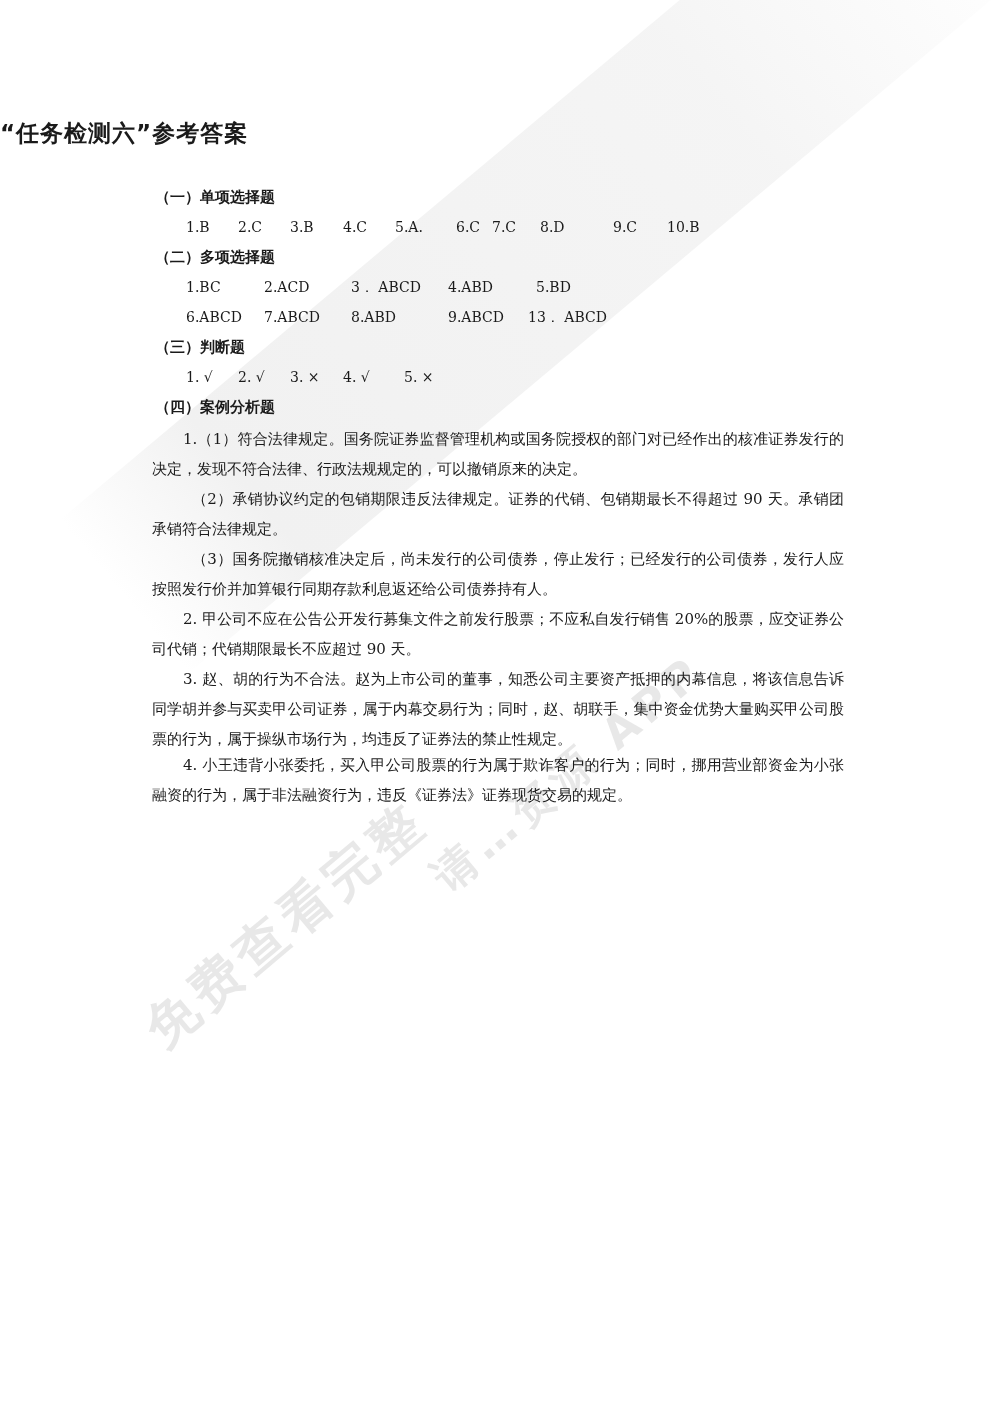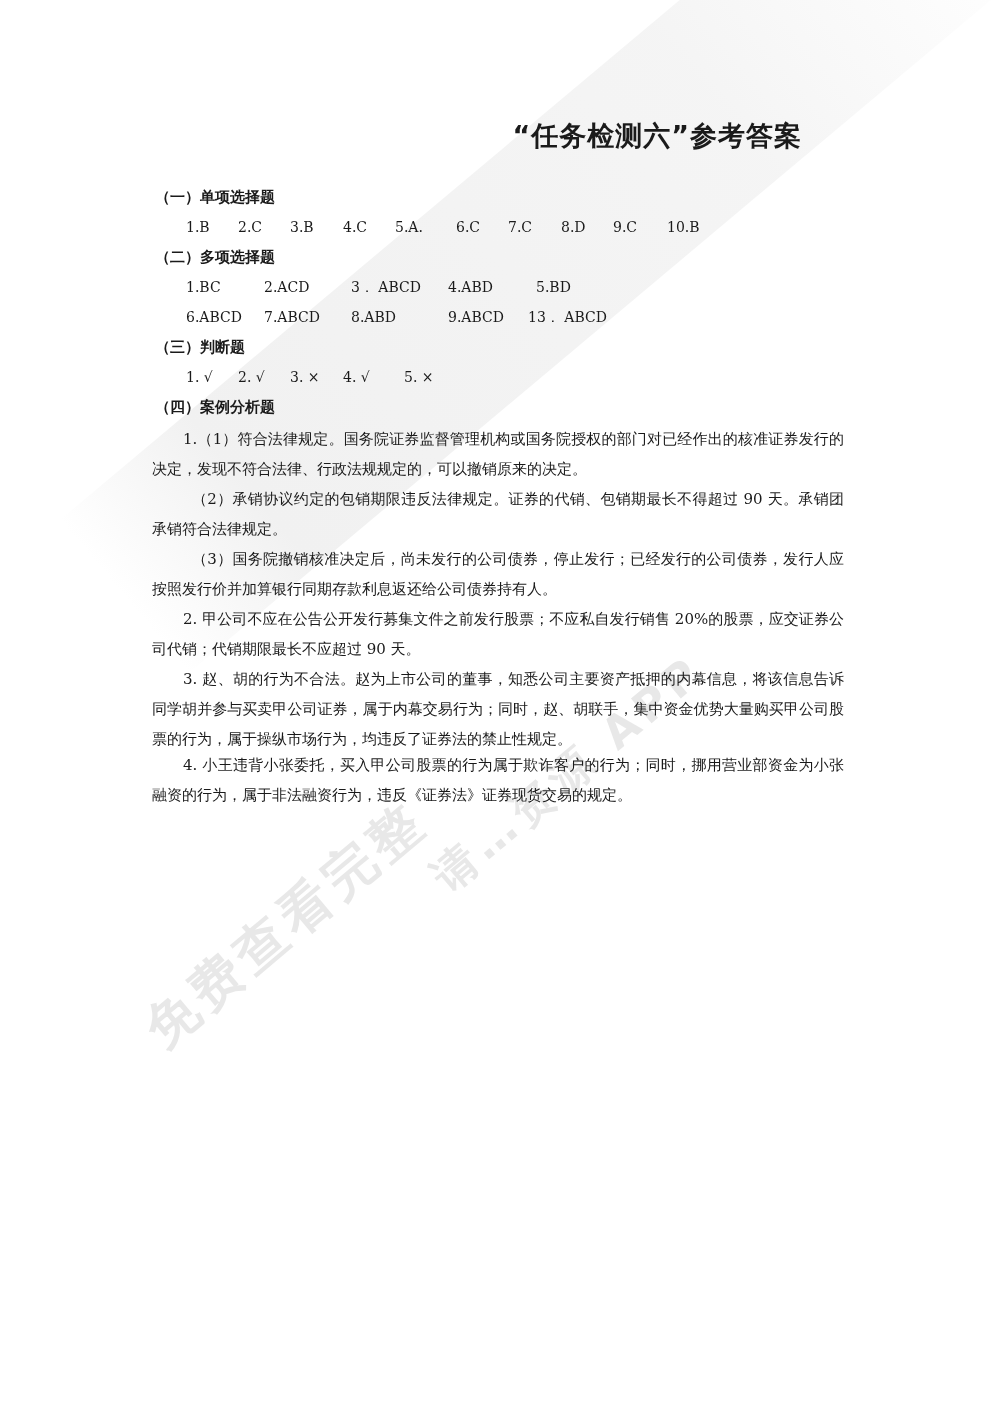--- a/index.html
+++ b/index.html
@@ -47,24 +47,24 @@
       top: 860px;
       font-size: 44px;
       transform: rotate(-40deg);
       transform-origin: left top;
     }
     .title {
       position: absolute;
       top: 118px;
       left: 0;
       width: 802px;
-      text-align: right;
+      text-align: left;
       font-family: "DejaVu Sans", sans-serif;
       font-weight: bold;
-      font-size: 27px;
+      font-size: 23px;
       letter-spacing: 1px;
     }
     .section-head {
       position: absolute;
       left: 155px;
       font-family: "DejaVu Sans", sans-serif;
       font-weight: bold;
       font-size: 15px;
     }
     .ans-row {
@@ -101,22 +101,22 @@
 <div class="title">“任务检测六”参考答案</div>
 
 <div class="section-head" style="top:188px;">（一）单项选择题</div>
 <div class="ans-row" style="top:219px;">
   <span style="left:0px;">1.B</span>
   <span style="left:52px;">2.C</span>
   <span style="left:104px;">3.B</span>
   <span style="left:157px;">4.C</span>
   <span style="left:209px;">5.A.</span>
   <span style="left:270px;">6.C</span>
-  <span style="left:322px;">7.C</span>
-  <span style="left:375px;">8.D</span>
+  <span style="left:306px;">7.C</span>
+  <span style="left:354px;">8.D</span>
   <span style="left:427px;">9.C</span>
   <span style="left:481px;">10.B</span>
 </div>
 
 <div class="section-head" style="top:248px;">（二）多项选择题</div>
 <div class="ans-row" style="top:279px;">
   <span style="left:0px;">1.BC</span>
   <span style="left:78px;">2.ACD</span>
   <span style="left:165px;">3． ABCD</span>
   <span style="left:262px;">4.ABD</span>

